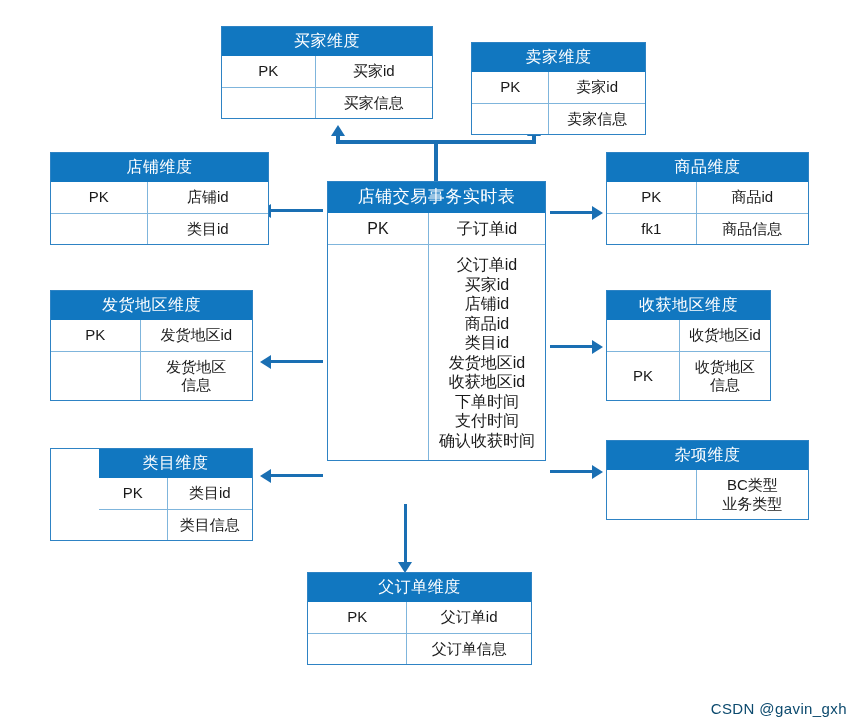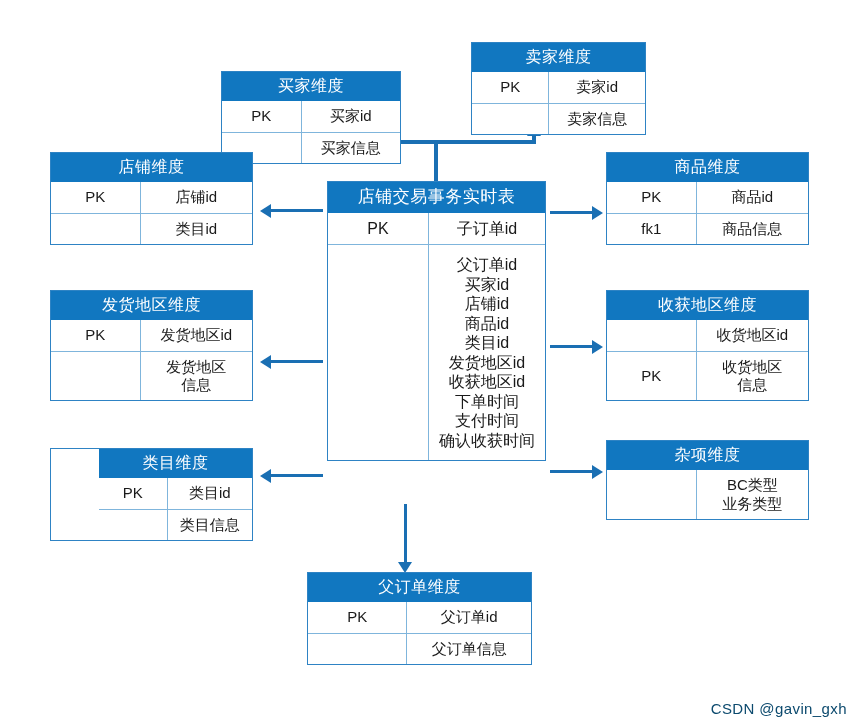--- a/index.html
+++ b/index.html
@@ -141,21 +141,21 @@
 
   <div class="ln" style="left:550px; top:345px; width:44px; height:3px;"></div>
   <div class="arrow right" style="left:592px; top:340px;"></div>
 
   <div class="ln" style="left:550px; top:470px; width:44px; height:3px;"></div>
   <div class="arrow right" style="left:592px; top:465px;"></div>
 
   <div class="ln" style="left:404px; top:504px; width:3px; height:60px;"></div>
   <div class="arrow down" style="left:398px; top:562px;"></div>
 
-  <div class="tbl" style="left:221px; top:26px; width:180px;margin-top:45px;">
+  <div class="tbl" style="left:221px; top:26px; width:212px;">
     <div class="tbl-head">买家维度</div>
     <div class="tbl-body">
       <div class="trow">
         <div class="cell key">PK</div>
         <div class="cell val">买家id</div>
       </div>
       <div class="trow">
         <div class="cell key"></div>
         <div class="cell val">买家信息</div>
       </div>
@@ -169,21 +169,21 @@
         <div class="cell key">PK</div>
         <div class="cell val">卖家id</div>
       </div>
       <div class="trow">
         <div class="cell key"></div>
         <div class="cell val">卖家信息</div>
       </div>
     </div>
   </div>
 
-  <div class="tbl" style="left:50px; top:152px; width:203px;">
+  <div class="tbl" style="left:50px; top:152px; width:219px;">
     <div class="tbl-head">店铺维度</div>
     <div class="tbl-body">
       <div class="trow">
         <div class="cell key">PK</div>
         <div class="cell val">店铺id</div>
       </div>
       <div class="trow">
         <div class="cell key"></div>
         <div class="cell val">类目id</div>
       </div>
@@ -225,21 +225,21 @@
         <div class="cell key">PK</div>
         <div class="cell val">商品id</div>
       </div>
       <div class="trow">
         <div class="cell key">fk1</div>
         <div class="cell val">商品信息</div>
       </div>
     </div>
   </div>
 
-  <div class="tbl" style="left:606px; top:290px; width:203px;">
+  <div class="tbl" style="left:606px; top:290px; width:165px;">
     <div class="tbl-head">收获地区维度</div>
     <div class="tbl-body">
       <div class="trow">
         <div class="cell key"></div>
         <div class="cell val">收货地区id</div>
       </div>
       <div class="trow">
         <div class="cell key">PK</div>
         <div class="cell val multiline">收货地区<br>信息</div>
       </div>

